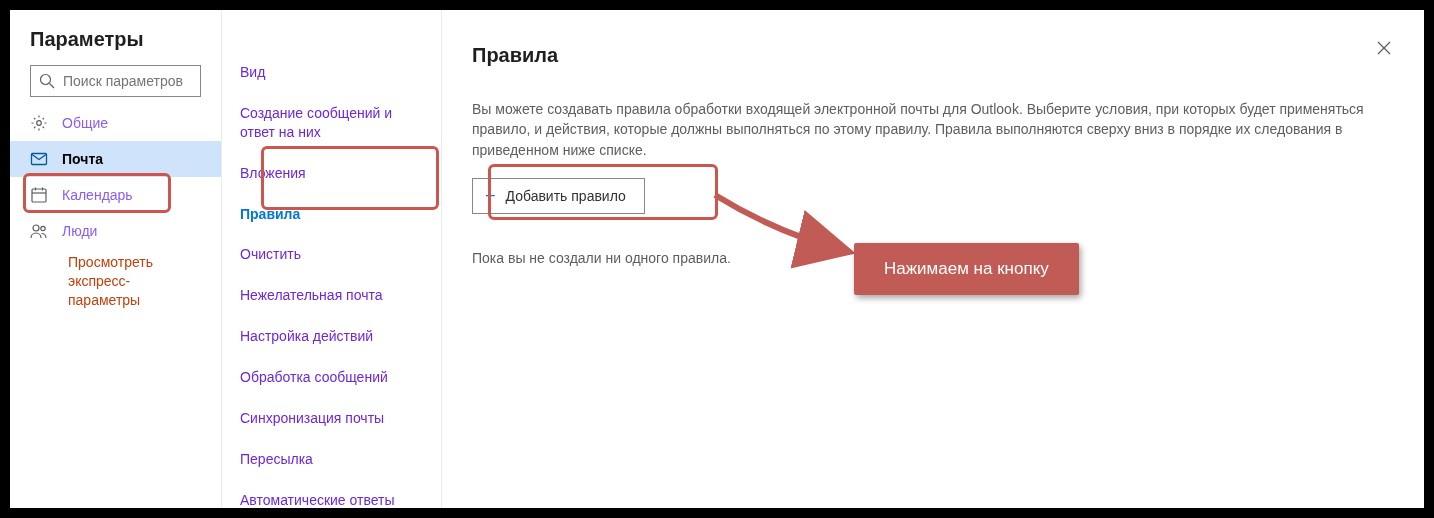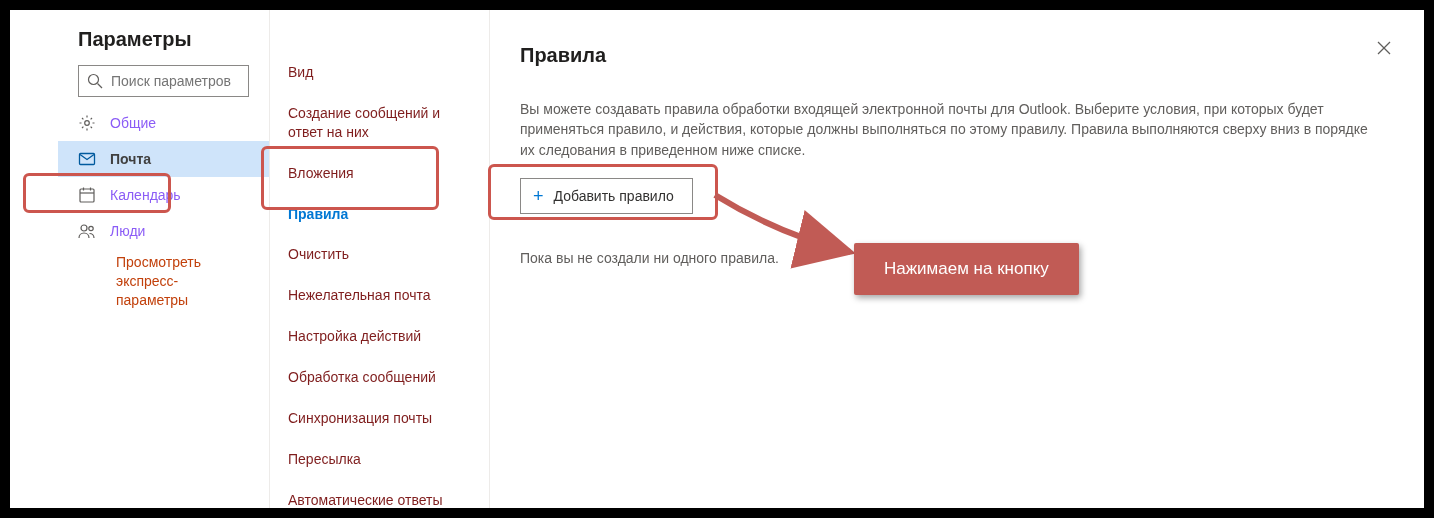--- a/index.html
+++ b/index.html
@@ -15,21 +15,20 @@
     display: flex;
     position: relative;
     box-shadow: 0 0 10px rgba(0,0,0,0.5);
   }
 
   
   .sidebar {
     width: 212px;
     border-right: 1px solid #edebe9;
     padding-top: 18px;
-    margin-left: 48px;
   }
   .sidebar h1 {
     font-size: 20px;
     font-weight: 700;
     color: #201f1e;
     padding: 0 20px 14px 20px;
   }
   .search-box {
     margin: 0 20px 8px 20px;
     border: 1px solid #8a8886;
@@ -54,42 +53,42 @@
     align-items: center;
     gap: 14px;
     padding: 9px 20px;
     font-size: 14px;
     color: #8b5cf6;
     cursor: pointer;
     position: relative;
   }
   .cat-item.selected {
     background: #cfe4fa;
-    color: #404040;
+    color: #000000;
     font-weight: 600;
   }
   .cat-item svg { flex-shrink: 0; }
   .quick-link {
     padding: 4px 20px 4px 58px;
     font-size: 14px;
     color: #c2410c;
     line-height: 1.35;
     cursor: pointer;
   }
 
   
   .subnav {
     width: 220px;
     border-right: 1px solid #edebe9;
     padding-top: 42px;
   }
   .subnav-item {
     padding: 11px 18px;
     font-size: 14px;
-    color: #7f1d1d;
+    color: #6d28d9;
     cursor: pointer;
     line-height: 1.35;
     position: relative;
   }
   .subnav-item.selected {
     color: #0078d4;
     font-weight: 600;
   }
 
   

